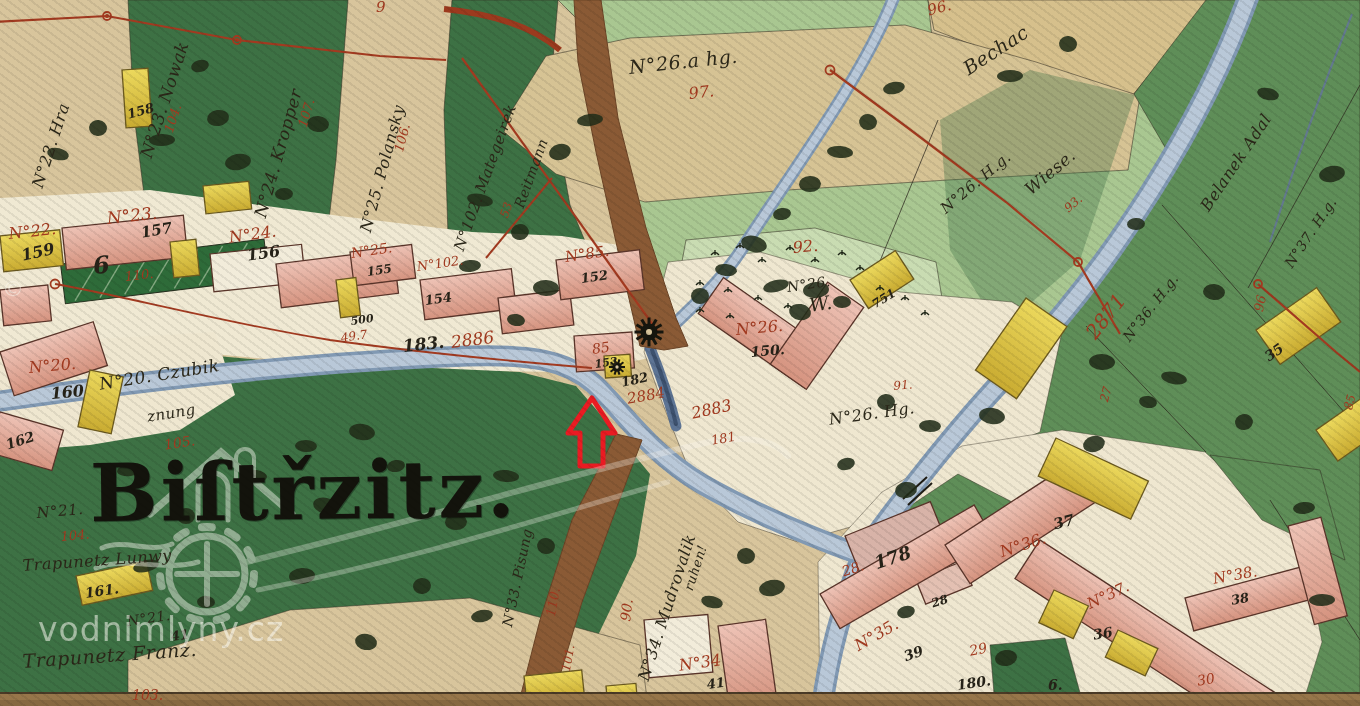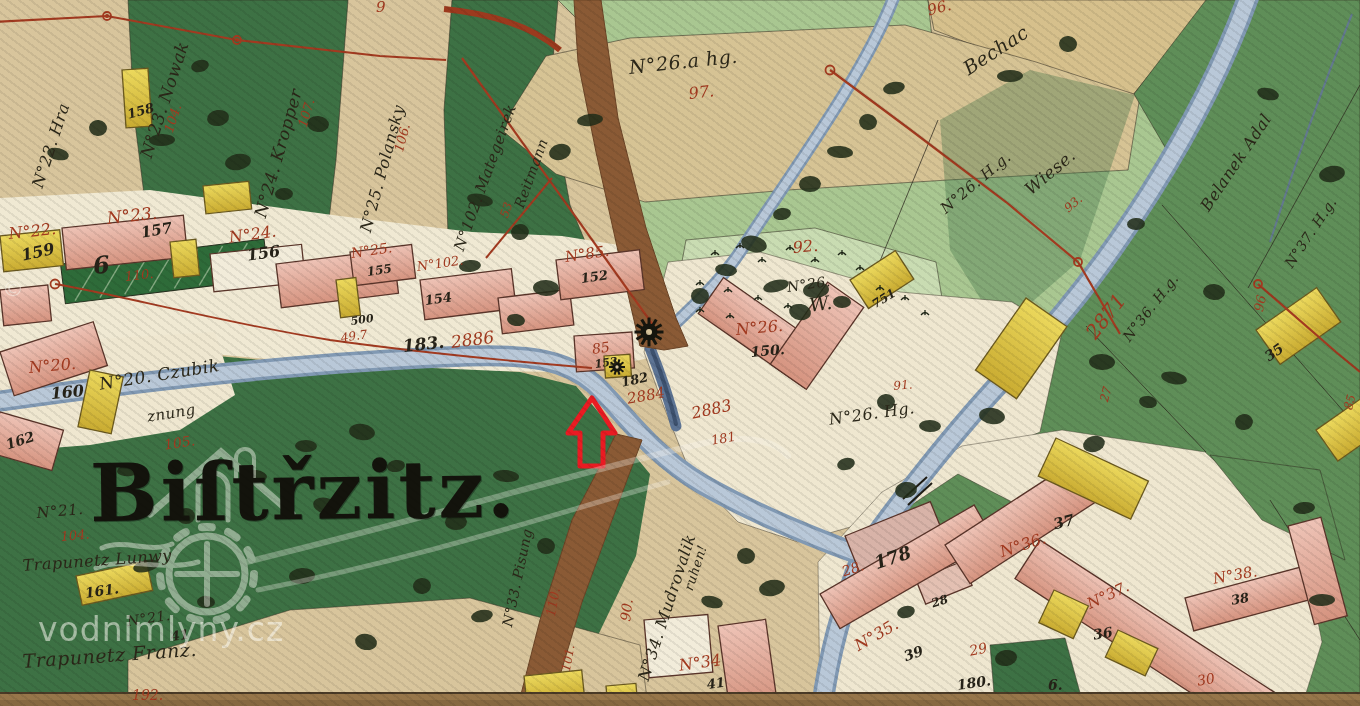--- a/index.html
+++ b/index.html
@@ -385,21 +385,21 @@
       <span class="lbl black" style="left: 750px; top: 345px; font-size: 14px; transform: rotate(-5deg);">150.</span>
       <span class="lbl red" style="left: 893px; top: 380px; font-size: 12px; transform: rotate(-5deg);">91.</span>
       <span class="lbl cursive" style="left: 828px; top: 412px; font-size: 16px; transform: rotate(-8deg);">N°26. Hg.</span>
       <span class="lbl cursive" style="left: 36px; top: 506px; font-size: 15px; transform: rotate(-5deg);">N°21.</span>
       <span class="lbl red" style="left: 60px; top: 530px; font-size: 13px; transform: rotate(-5deg);">104.</span>
       <span class="lbl cursive" style="left: 22px; top: 558px; font-size: 16px; transform: rotate(-4deg);">Trapunetz Lunwy</span>
       <span class="lbl black" style="left: 84px; top: 586px; font-size: 14px; transform: rotate(-8deg);">161.</span>
       <span class="lbl cursive" style="left: 126px; top: 614px; font-size: 14px; transform: rotate(-8deg);">N°21.</span>
       <span class="lbl black" style="left: 170px; top: 630px; font-size: 13px; transform: rotate(-8deg);">41</span>
       <span class="lbl cursive" style="left: 22px; top: 652px; font-size: 19px; transform: rotate(-4deg);">Trapunetz Franz.</span>
-      <span class="lbl red" style="left: 132px; top: 688px; font-size: 14px; transform: rotate(0deg);">192.</span>
+      <span class="lbl red" style="left: 132px; top: 688px; font-size: 14px; transform: rotate(0deg);">103.</span>
       <span class="lbl cursive" style="left: 500px; top: 625px; font-size: 14px; transform: rotate(-78deg);">N°33. Pisung</span>
       <span class="lbl red" style="left: 544px; top: 615px; font-size: 13px; transform: rotate(-80deg);">110.</span>
       <span class="lbl red" style="left: 560px; top: 670px; font-size: 12px; transform: rotate(-80deg);">101.</span>
       <span class="lbl red" style="left: 618px; top: 620px; font-size: 14px; transform: rotate(-82deg);">90.</span>
       <span class="lbl cursive" style="left: 636px; top: 678px; font-size: 16px; transform: rotate(-72deg);">N°34. Mudrovalik</span>
       <span class="lbl cursive" style="left: 682px; top: 588px; font-size: 13px; transform: rotate(-72deg);">ruhen!</span>
       <span class="lbl red" style="left: 678px; top: 658px; font-size: 16px; transform: rotate(-8deg);">N°34</span>
       <span class="lbl black" style="left: 706px; top: 678px; font-size: 13px; transform: rotate(-8deg);">41</span>
       <span class="lbl red" style="left: 852px; top: 640px; font-size: 16px; transform: rotate(-30deg);">N°35.</span>
       <span class="lbl black" style="left: 902px; top: 650px; font-size: 14px; transform: rotate(-20deg);">39</span>

